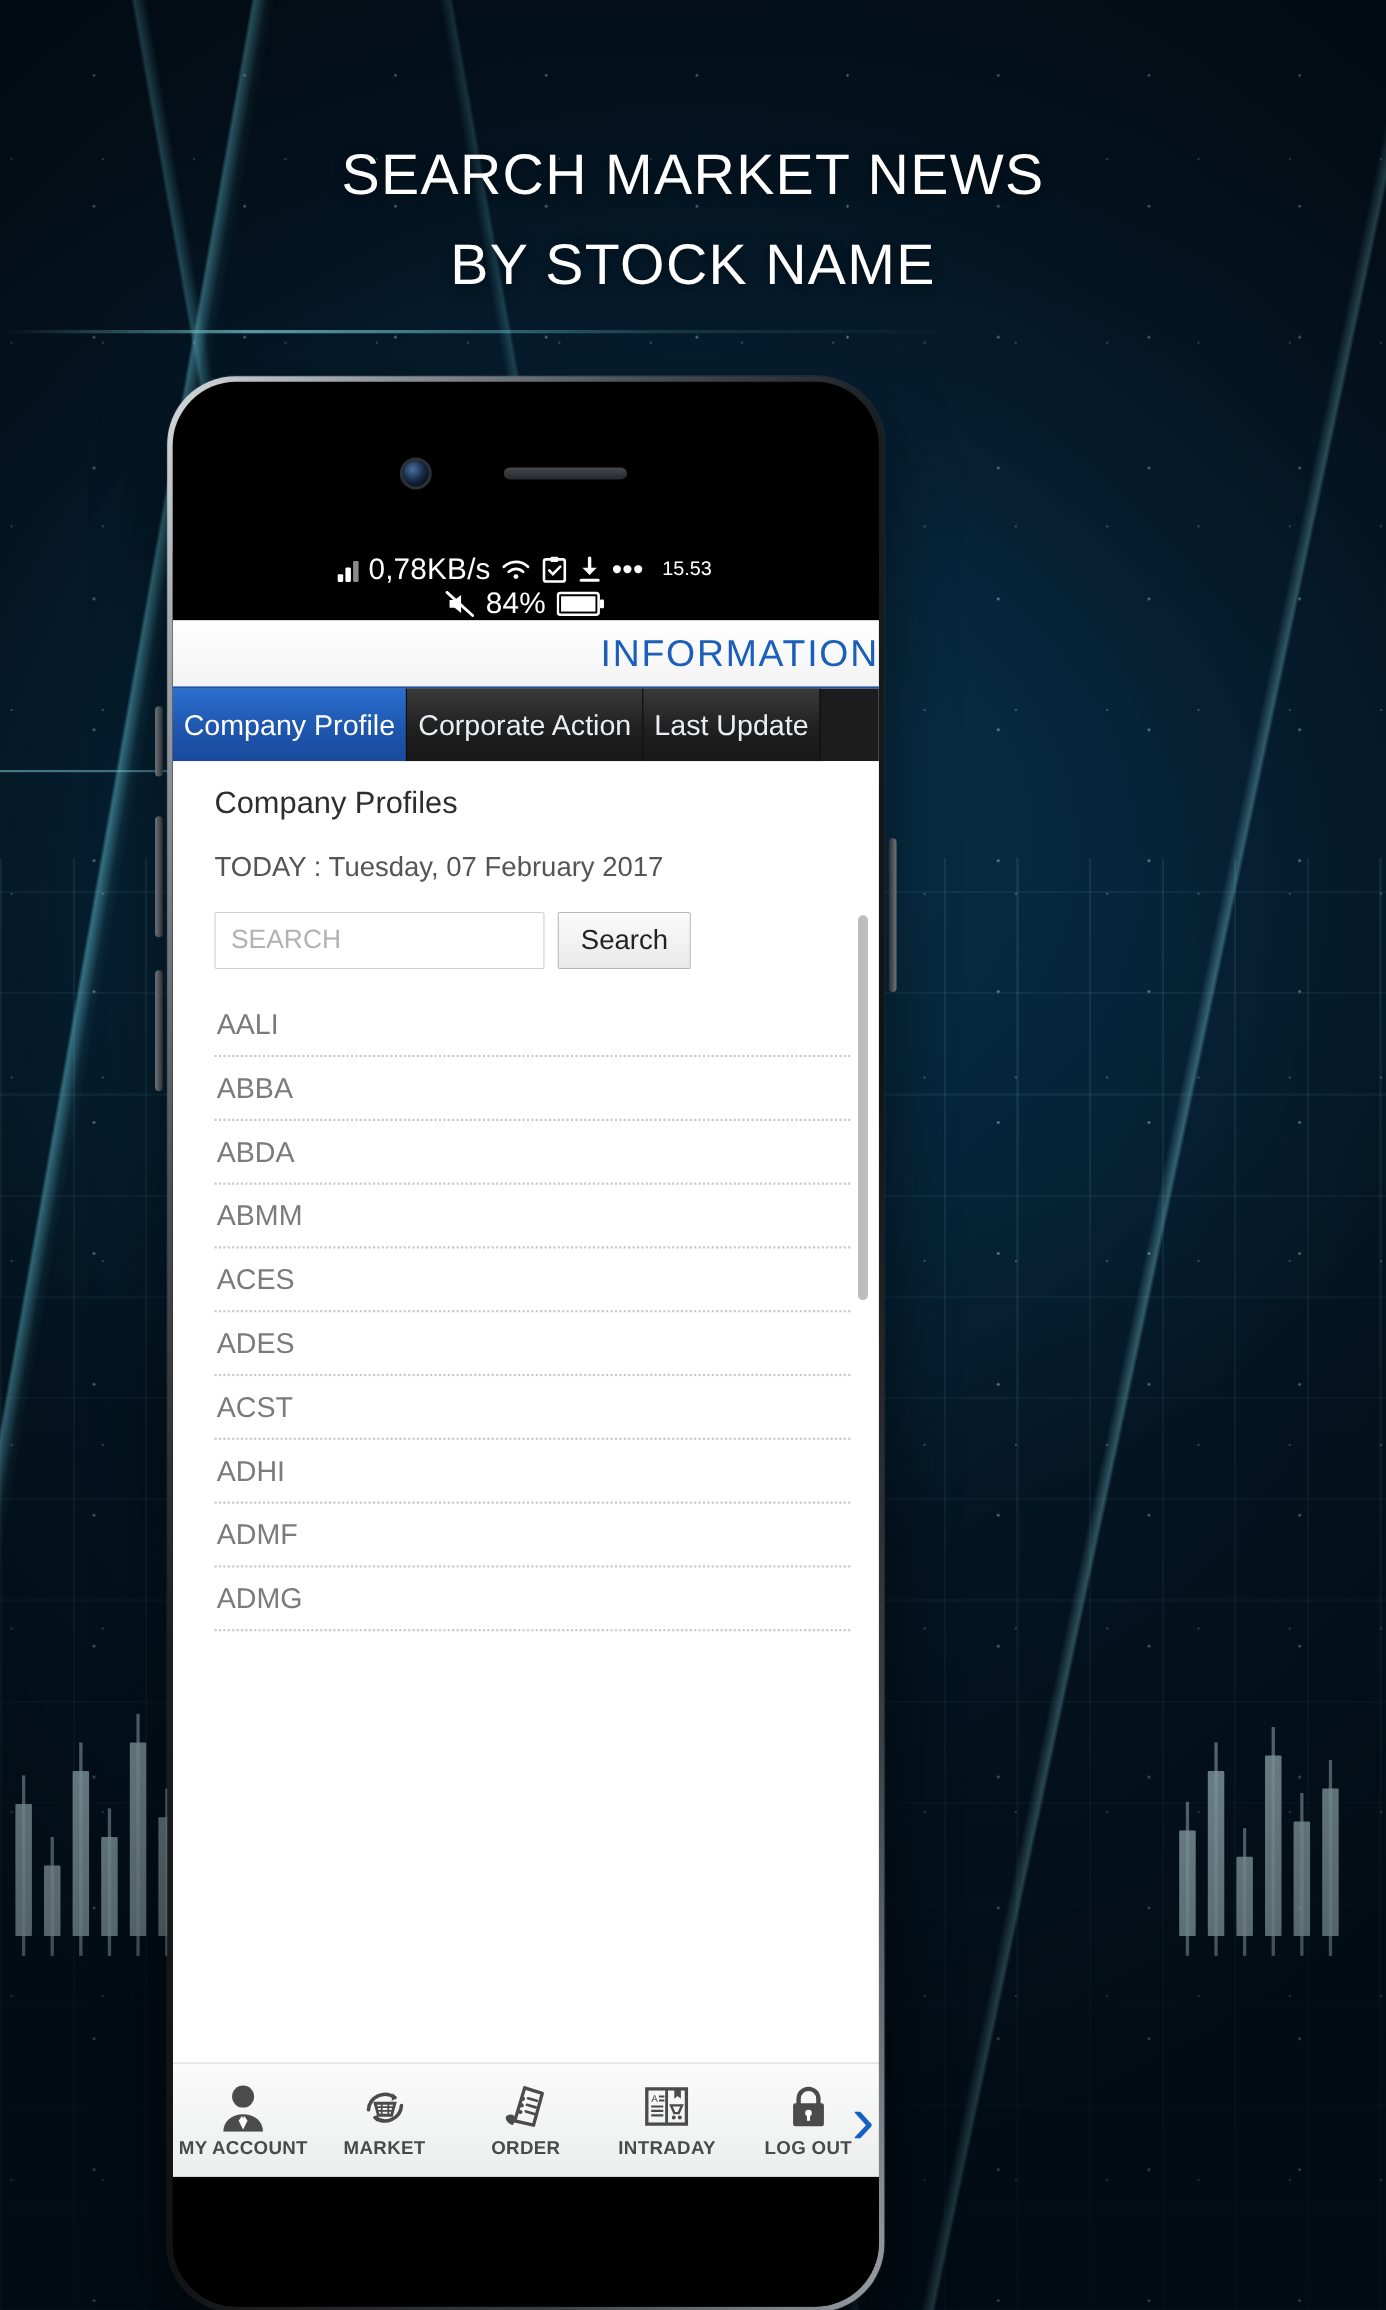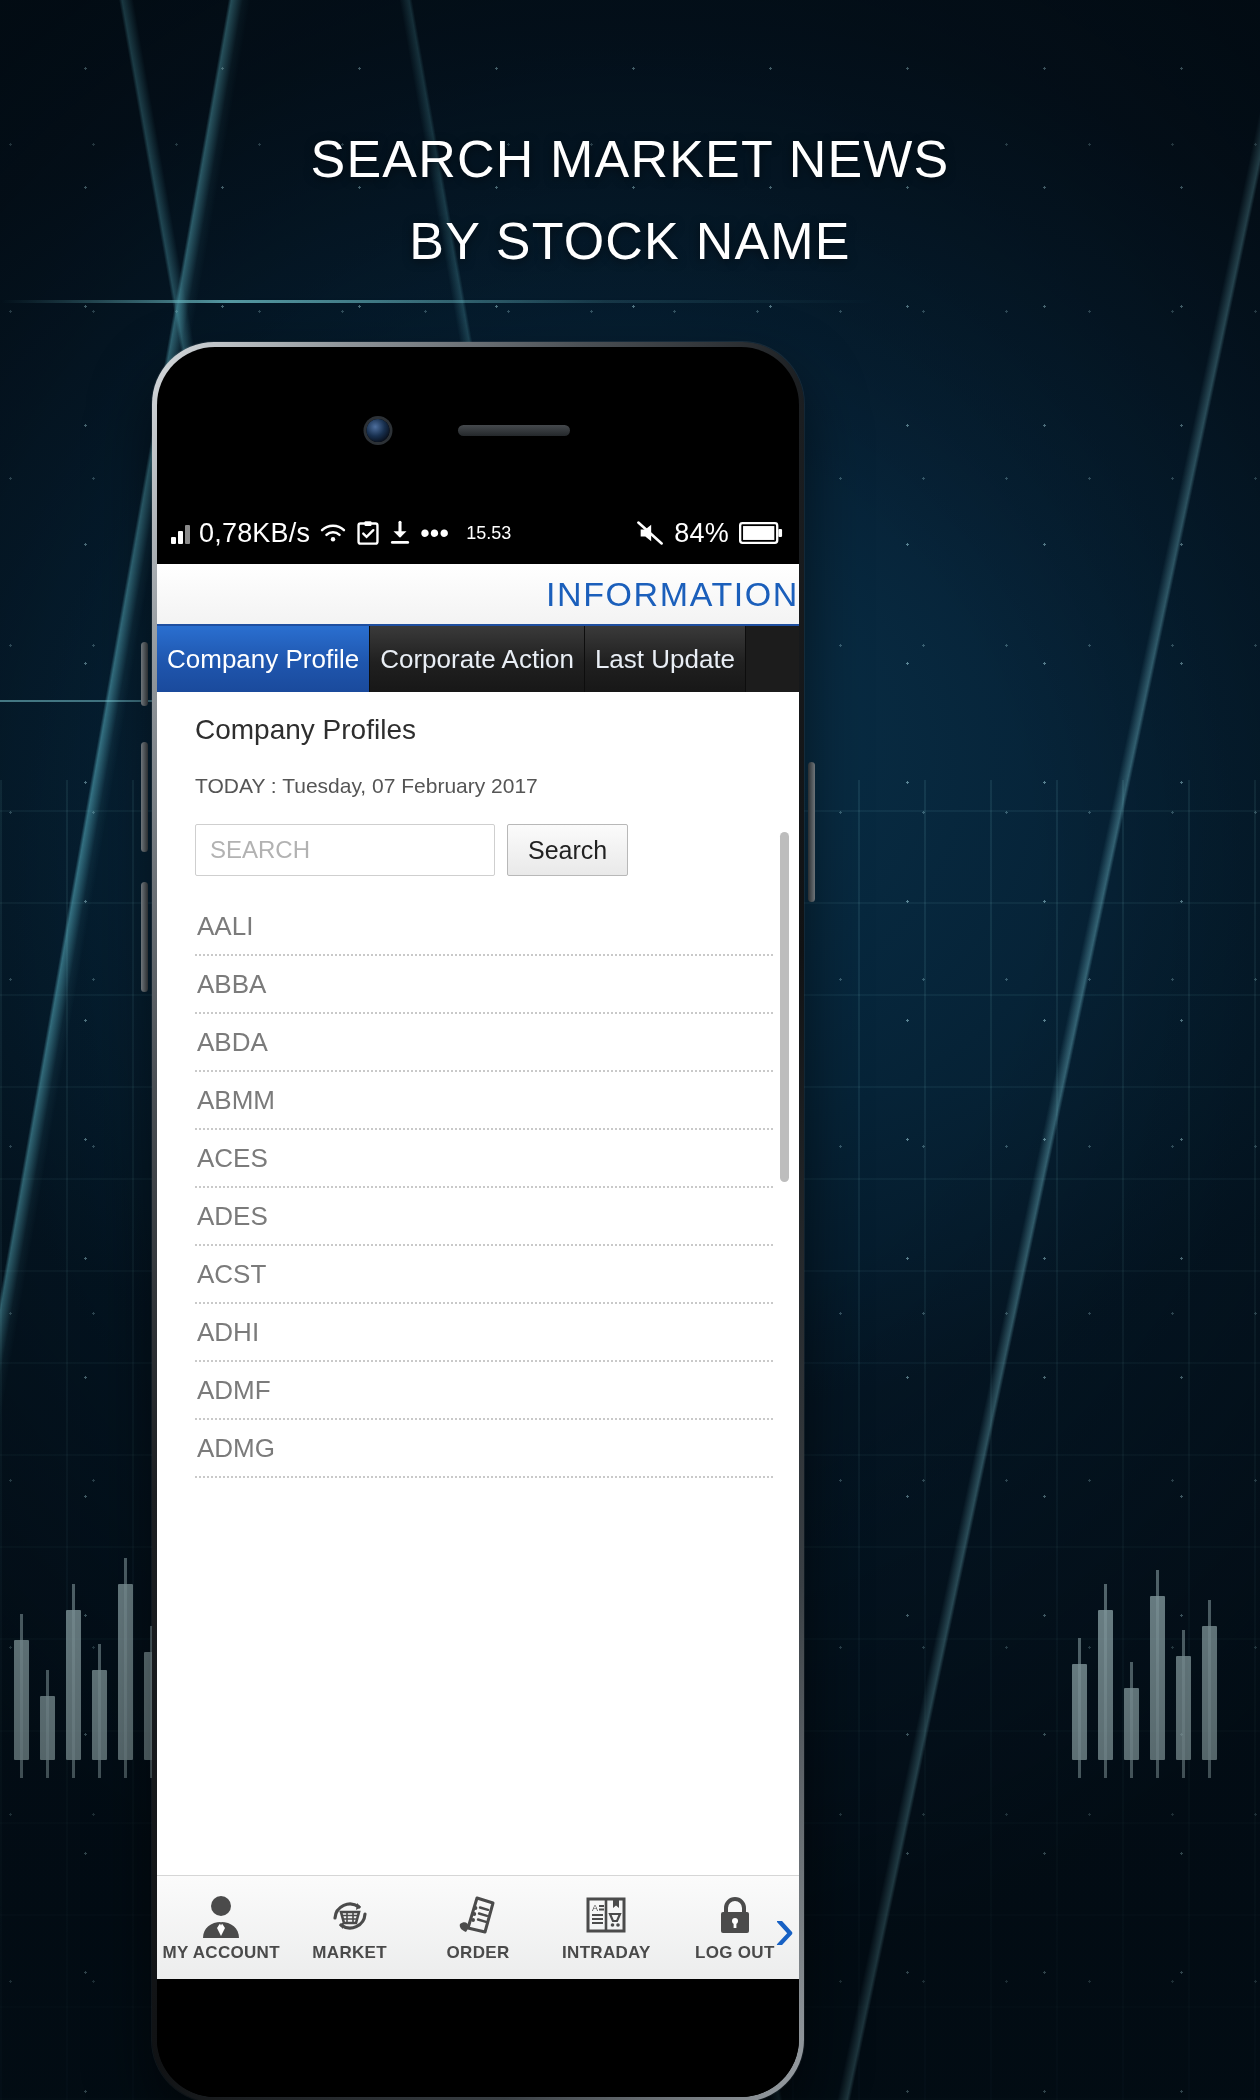--- a/index.html
+++ b/index.html
@@ -139,20 +139,21 @@
     background: #000;
     overflow: hidden;
   }
   .statusbar {
     height: 62px;
     background: #000;
     display: flex;
     align-items: center;
     padding: 0 16px 0 14px;
     color: #fff;
+    flex-direction: column;
   }
   .sb-left { display: flex; align-items: center; gap: 9px; flex: 1; }
   .sb-right { display: flex; align-items: center; gap: 10px; }
   .sb-text { font-size: 27px; letter-spacing: 0.2px; }
   .sb-clock { font-size: 18px; margin-left: 8px; }
 
   .sig { display: flex; align-items: flex-end; gap: 2px; height: 22px; }
   .sig i { width: 5px; background: #fff; border-radius: 1px; display: block; }
   .sig i:nth-child(1) { height: 7px; }
   .sig i:nth-child(2) { height: 13px; }
@@ -197,21 +198,21 @@
   }
 
   .content {
     flex: 1;
     position: relative;
     background: #fff;
     overflow: hidden;
     padding: 22px 26px 0 38px;
   }
   .c-title { font-size: 28px; color: #2e2e2e; font-weight: 400; margin-bottom: 26px; }
-  .c-date { font-size: 21px; color: #555; margin-bottom: 26px; margin-top: 28px; }
+  .c-date { font-size: 25px; color: #555; margin-bottom: 26px; margin-top: 28px; }
 
   .searchrow { display: flex; align-items: stretch; gap: 12px; margin-bottom: 22px; }
   .search-input {
     flex: 0 0 300px;
     width: 300px;
     height: 52px;
     border: 1px solid #cfcfcf;
     background: #fff;
     font-size: 24px;
     color: #333;

